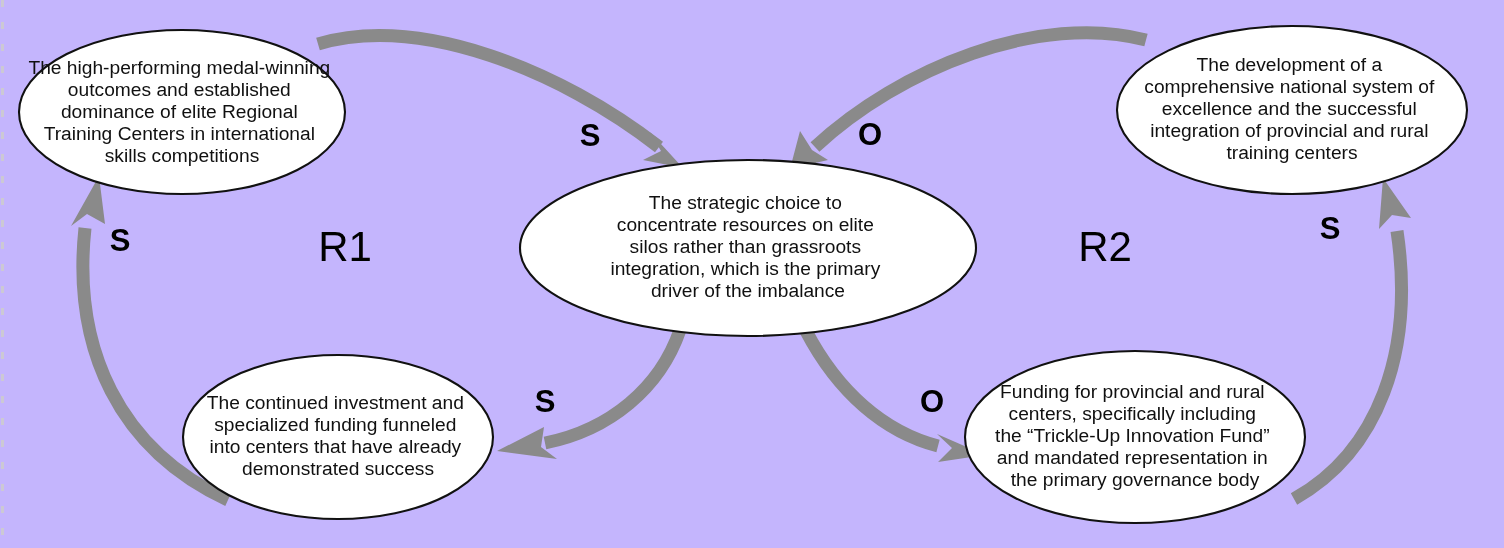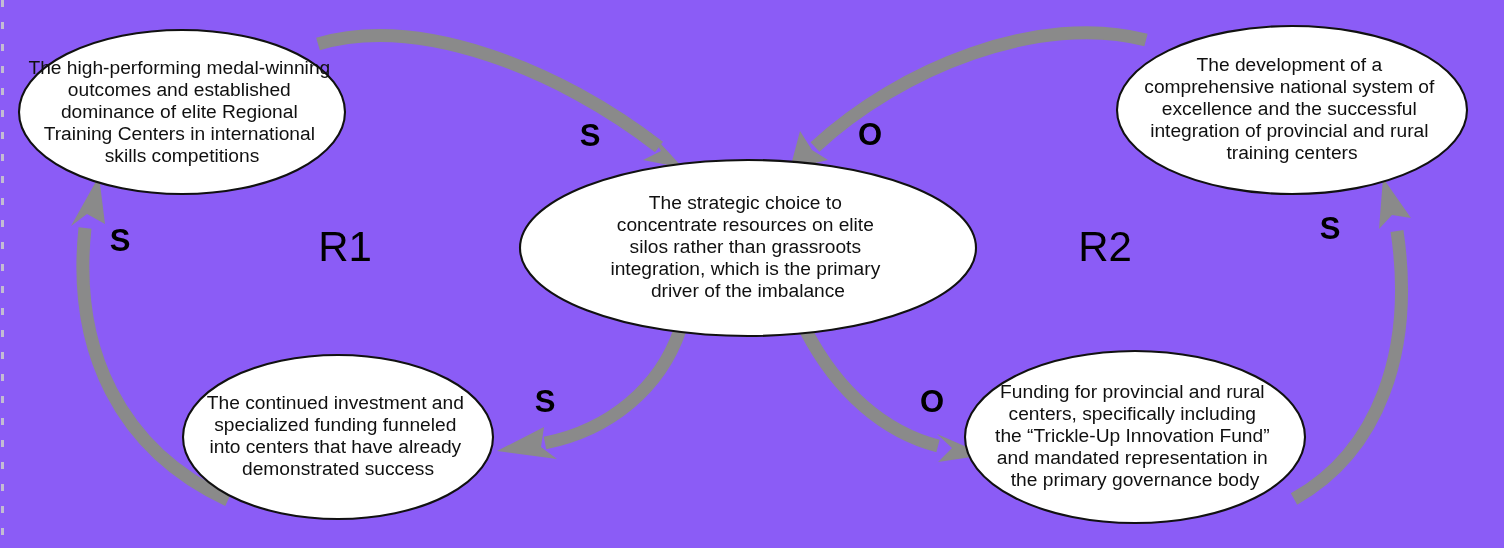--- a/index.html
+++ b/index.html
@@ -9,21 +9,21 @@
     background: #ffffff;
   }
   body {
     font-family: "Liberation Sans", sans-serif;
     -webkit-font-smoothing: antialiased;
   }
   #canvas {
     position: relative;
     width: 1504px;
     height: 548px;
-    background: #8b5cf6;
+    background: #c4b5fd;
     overflow: hidden;
   }
   #diagram-svg {
     position: absolute;
     left: 0;
     top: 0;
     width: 1504px;
     height: 548px;
   }
   .node-ellipse {

